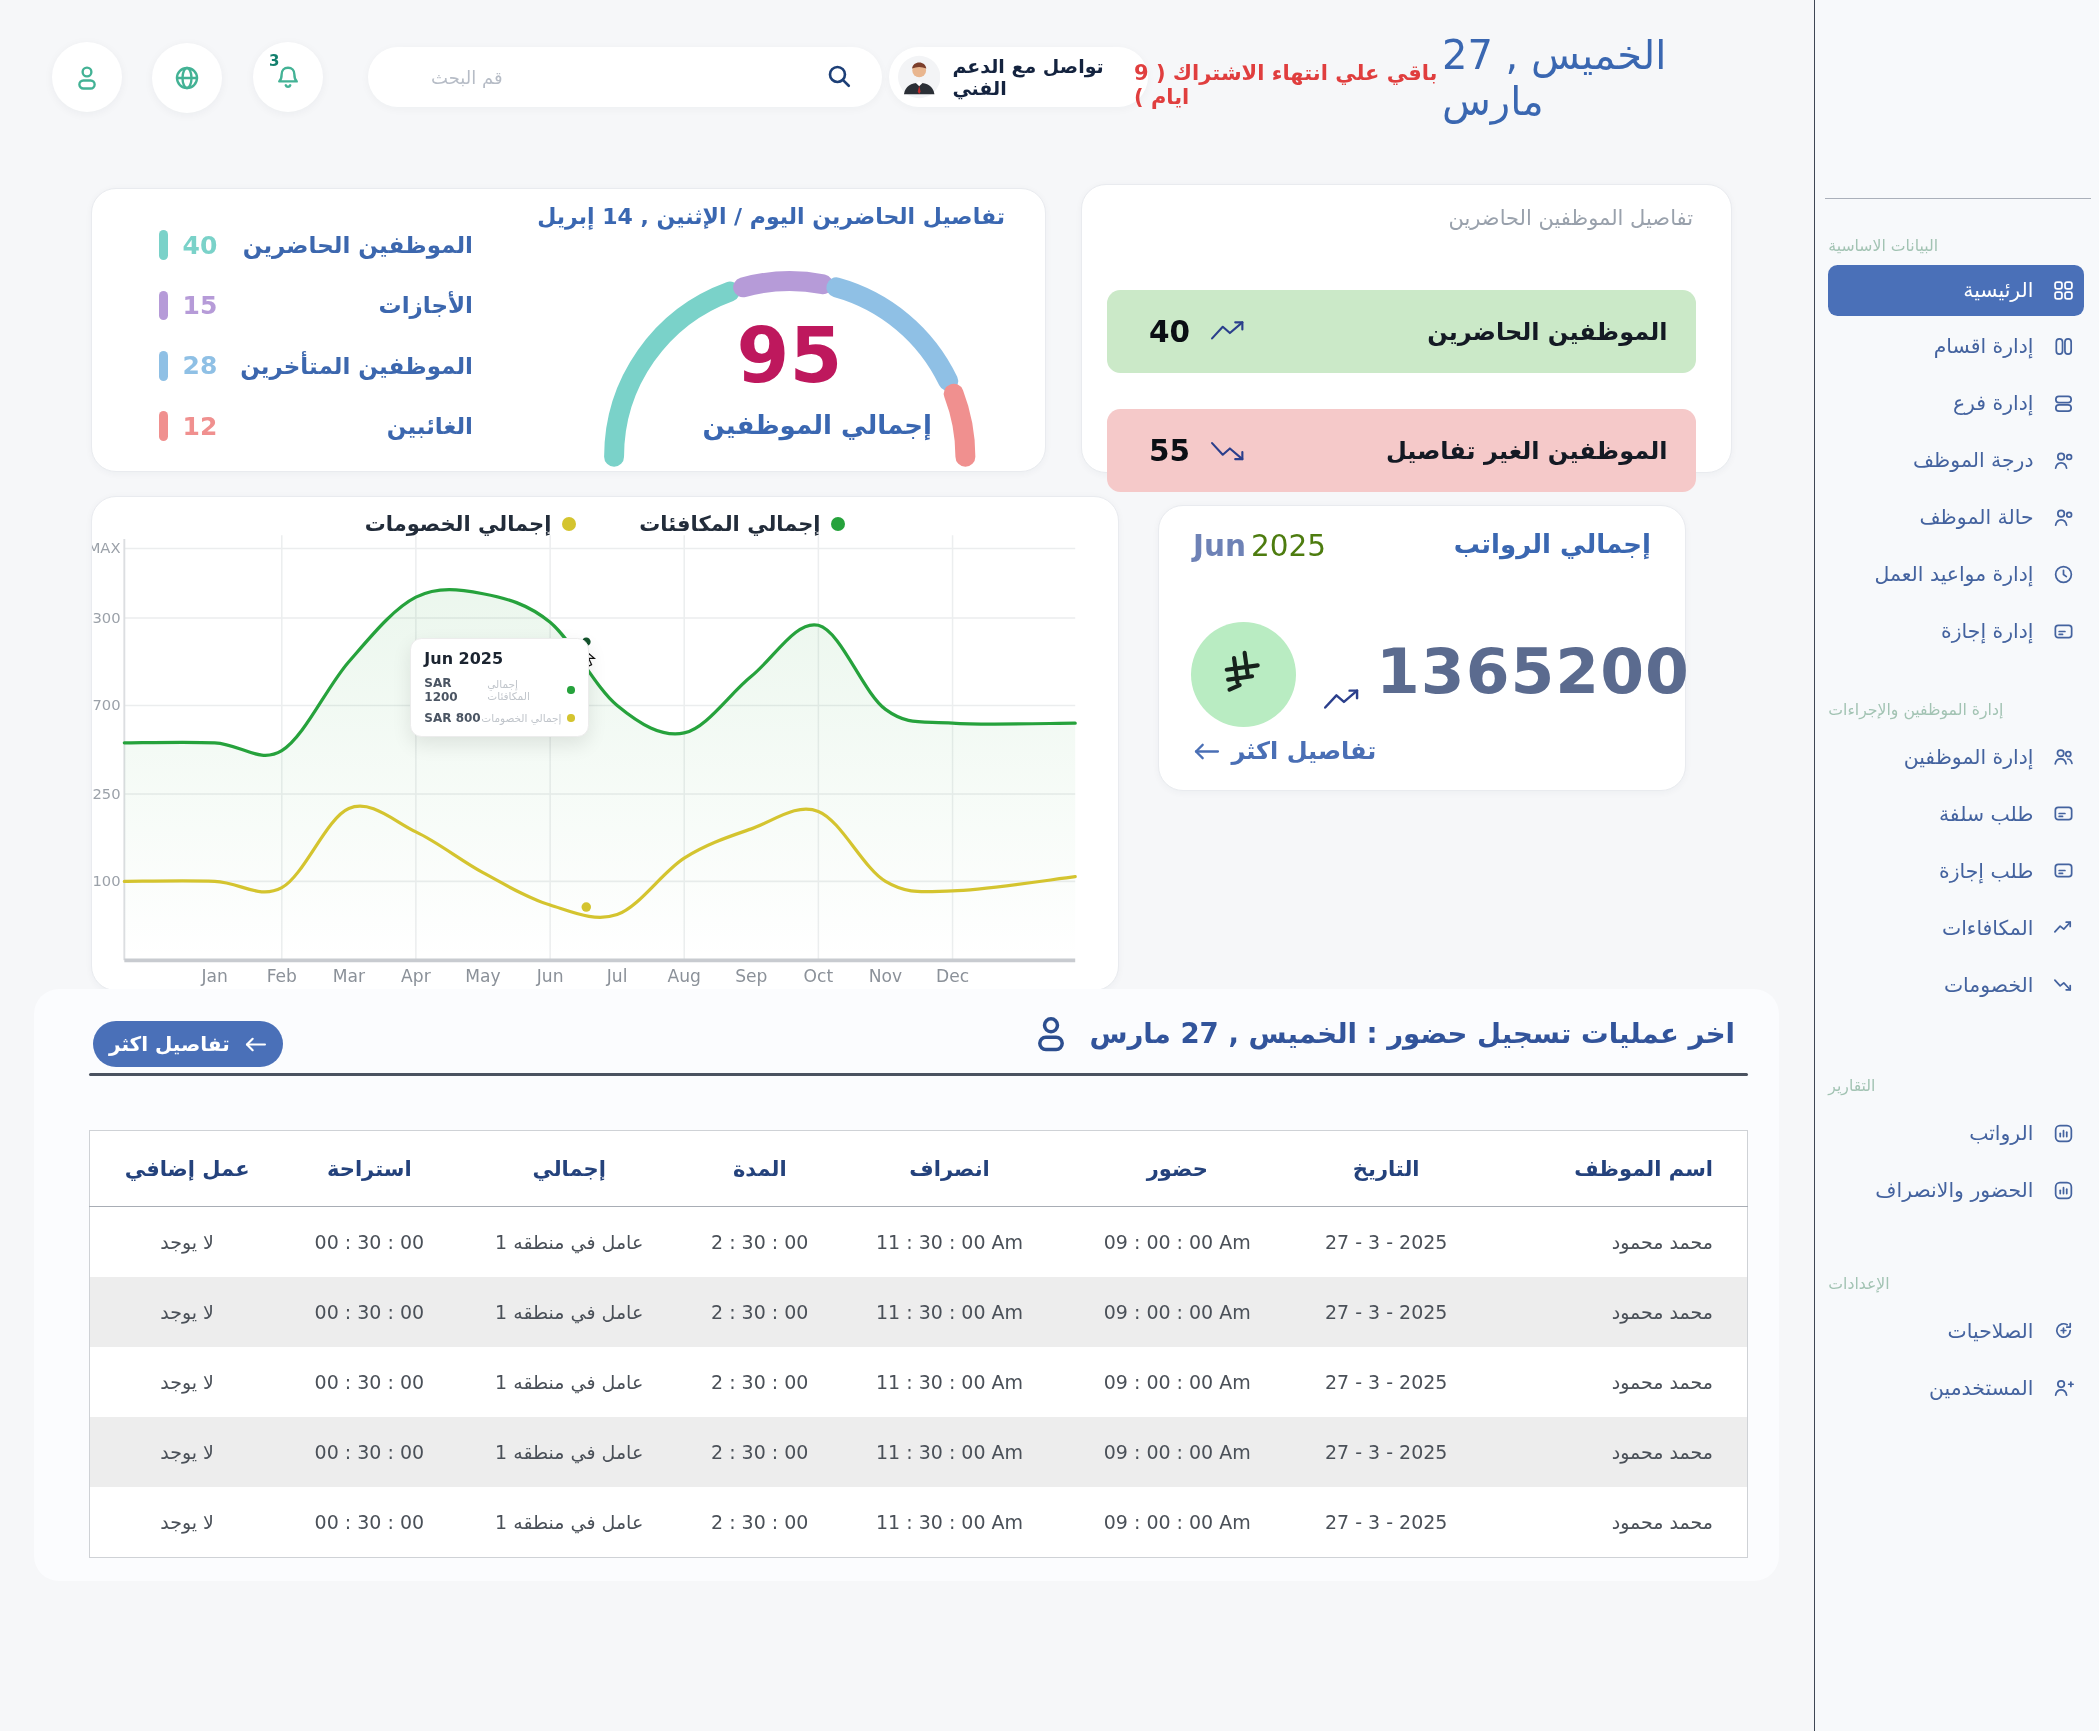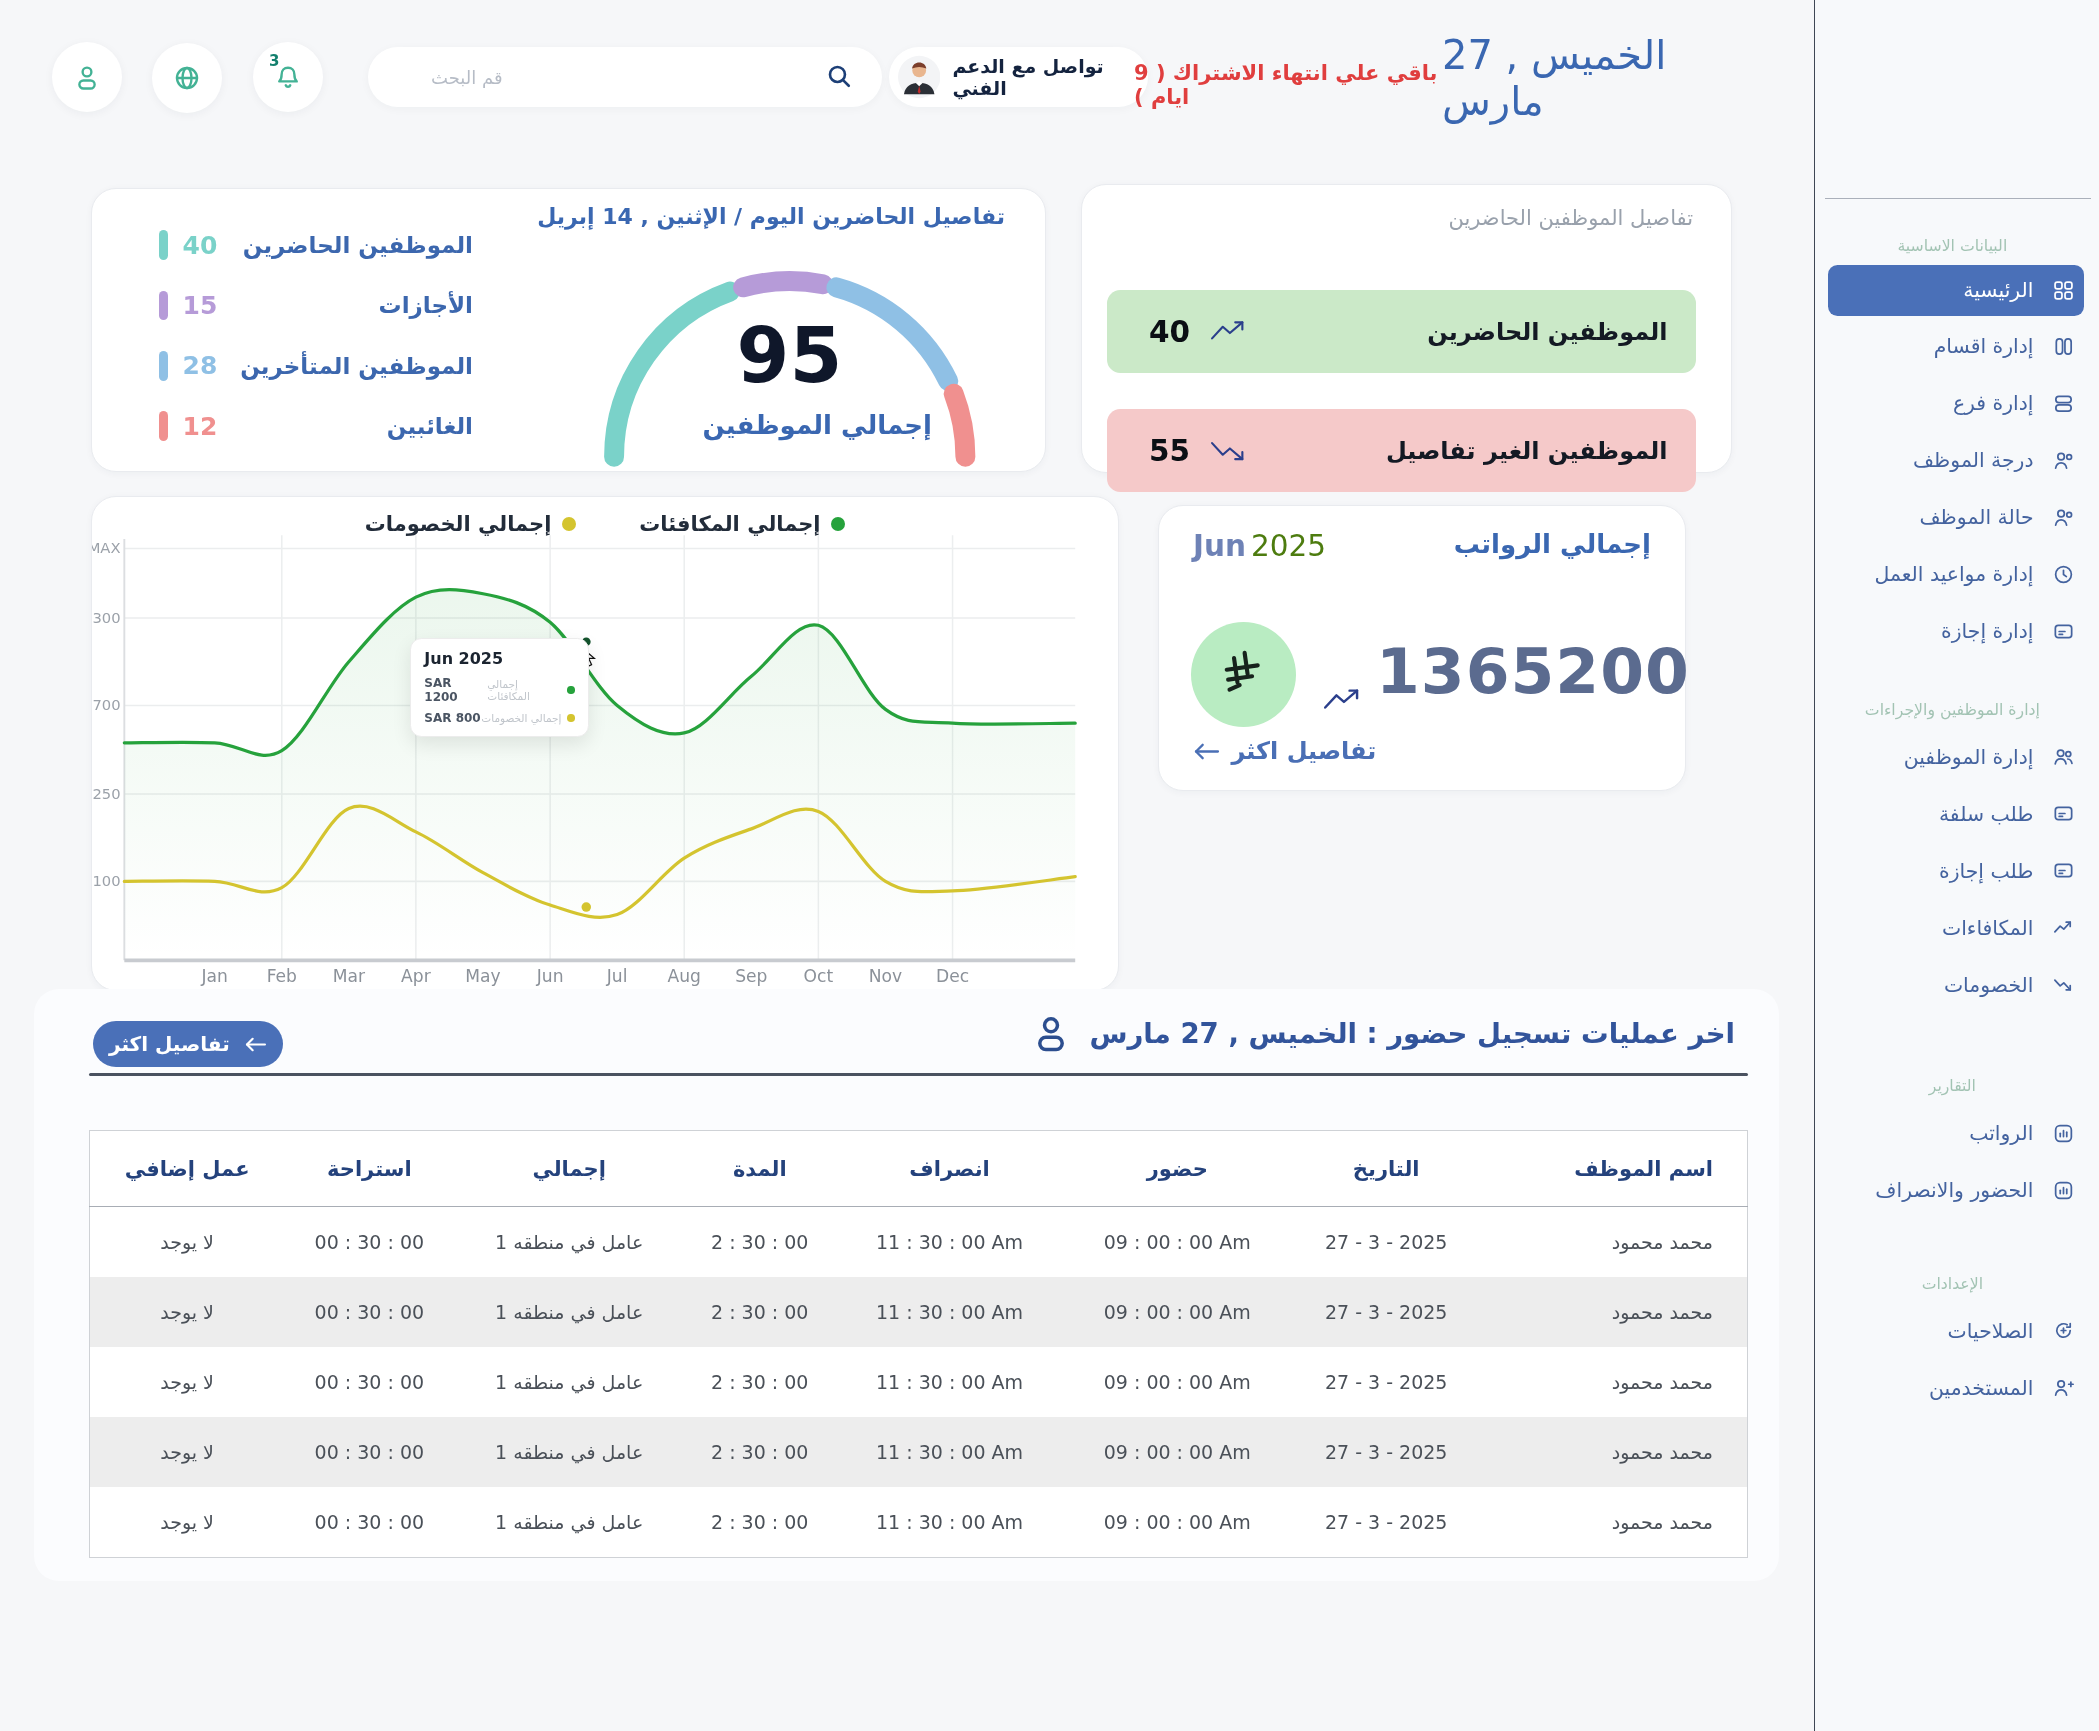--- a/index.html
+++ b/index.html
@@ -15,21 +15,21 @@
   .search-pill input::placeholder{color:#b6bcc6;}
   .search-ic{position:absolute;left:468px;top:15px;width:28.5px;height:28.5px;}
   .search-ic svg{width:28.5px;height:28.5px;stroke:#1d3f77;fill:none;stroke-width:2.2;stroke-linecap:round;}
   .support-pill{position:absolute;left:889px;top:47px;width:259px;height:60px;border-radius:30px;background:#fff;box-shadow:0 1.9px 9.5px rgba(20,40,60,.04);display:flex;direction:ltr;align-items:center;gap:12.4px;padding-left:8.6px;box-sizing:border-box;cursor:pointer;}
   .support-pill .txt{font-size:19px;font-weight:700;color:#14233f;}
   .notice{position:absolute;left:1134px;top:61px;width:320px;text-align:left;font-size:21px;font-weight:600;color:#e03e3e;}
   .page-date{position:absolute;left:1442px;top:32px;width:291px;font-size:40px;font-weight:500;color:#3a67b1;text-align:left;}
   
   .gauge-card{left:91px;top:188px;width:953px;height:282px;}
   .gauge-title{position:absolute;top:15px;right:40px;font-size:22px;font-weight:600;color:#3a67b1;}
-  .gauge-num{position:absolute;left:555px;top:122px;width:285px;text-align:center;font-size:76px;font-weight:700;color:#0f172a;direction:ltr;}
+  .gauge-num{position:absolute;left:555px;top:122px;width:285px;text-align:center;font-size:76px;font-weight:700;color:#be185d;direction:ltr;}
   .gauge-cap{position:absolute;left:555px;top:221px;width:285px;text-align:right;font-size:26px;font-weight:600;color:#3a67b1;}
   .g-legend{position:absolute;left:67px;top:32px;width:314px;direction:ltr;}
   .g-row{display:flex;align-items:center;height:48px;margin-bottom:12.4px;}
   .g-pill{width:8.6px;height:29.5px;border-radius:4.8px;}
   .g-num{font-size:25px;font-weight:700;margin-left:15px;min-width:42px;}
   .g-label{margin-left:auto;font-size:23px;font-weight:600;color:#3c67ae;}
   
   .presence-card{left:1081px;top:184px;width:649px;height:287px;}
   .presence-title{position:absolute;top:21px;right:38px;font-size:21px;font-weight:500;color:#99a1ac;}
   .p-row{position:absolute;left:25px;width:589px;height:83px;border-radius:13.3px;display:flex;align-items:center;direction:rtl;}
@@ -74,21 +74,21 @@
   .att-rule{position:absolute;left:55px;top:84px;width:1659px;height:2.9px;background:#4a5260;border-radius:1.9px;}
   table.att{position:absolute;left:55px;top:141px;width:1659px;border-collapse:collapse;background:#fff;border:1px solid #cfd2d6;direction:rtl;}
   table.att th{height:73px;font-size:21px;font-weight:700;color:#24427c;border-bottom:1.9px solid #a8adb5;text-align:center;}
   table.att td{height:68px;font-size:19px;color:#4a5058;text-align:center;}
   table.att tr.alt td{background:#ededed;}
   table.att th:first-child, table.att td:first-child{text-align:right;padding-right:34px;}
   
   .sidebar{position:absolute;top:0;bottom:0;left:auto;right:0;width:285px;background:#f7f9fb;border-left:1.9px solid #3f4755;box-sizing:border-box;}
   .side-rule{position:absolute;top:198px;left:9.5px;right:7.6px;height:1px;background:#aab0ba;}
   .side-body{position:absolute;top:213px;left:13.3px;right:15px;}
-  .side-sec-label{font-size:15.7px;color:#a2c3b3;text-align:center;padding-right:7.6px;margin:23px 0 9.5px;}
+  .side-sec-label{font-size:15.7px;color:#a2c3b3;text-align:left;padding-right:7.6px;margin:23px 0 9.5px;}
   .side-item{display:flex;direction:rtl;align-items:center;height:57px;gap:18px;padding:0 9.5px;border-radius:9.5px;color:#44639f;cursor:pointer;}
   .side-item .lbl{font-size:20.4px;font-weight:500;}
   .side-item svg{width:23px;height:23px;stroke:currentColor;fill:none;stroke-width:1.8;stroke-linecap:round;stroke-linejoin:round;flex:0 0 auto;}
   .side-item.active{background:#4a70b8;color:#fff;height:51px;margin:2px 0;}
   .mt2{margin-top:40px;} .mt3{margin-top:63px;} .mt4{margin-top:55px;}
 </style>
 </head>
 <body>
 
 <div class="canvas">

